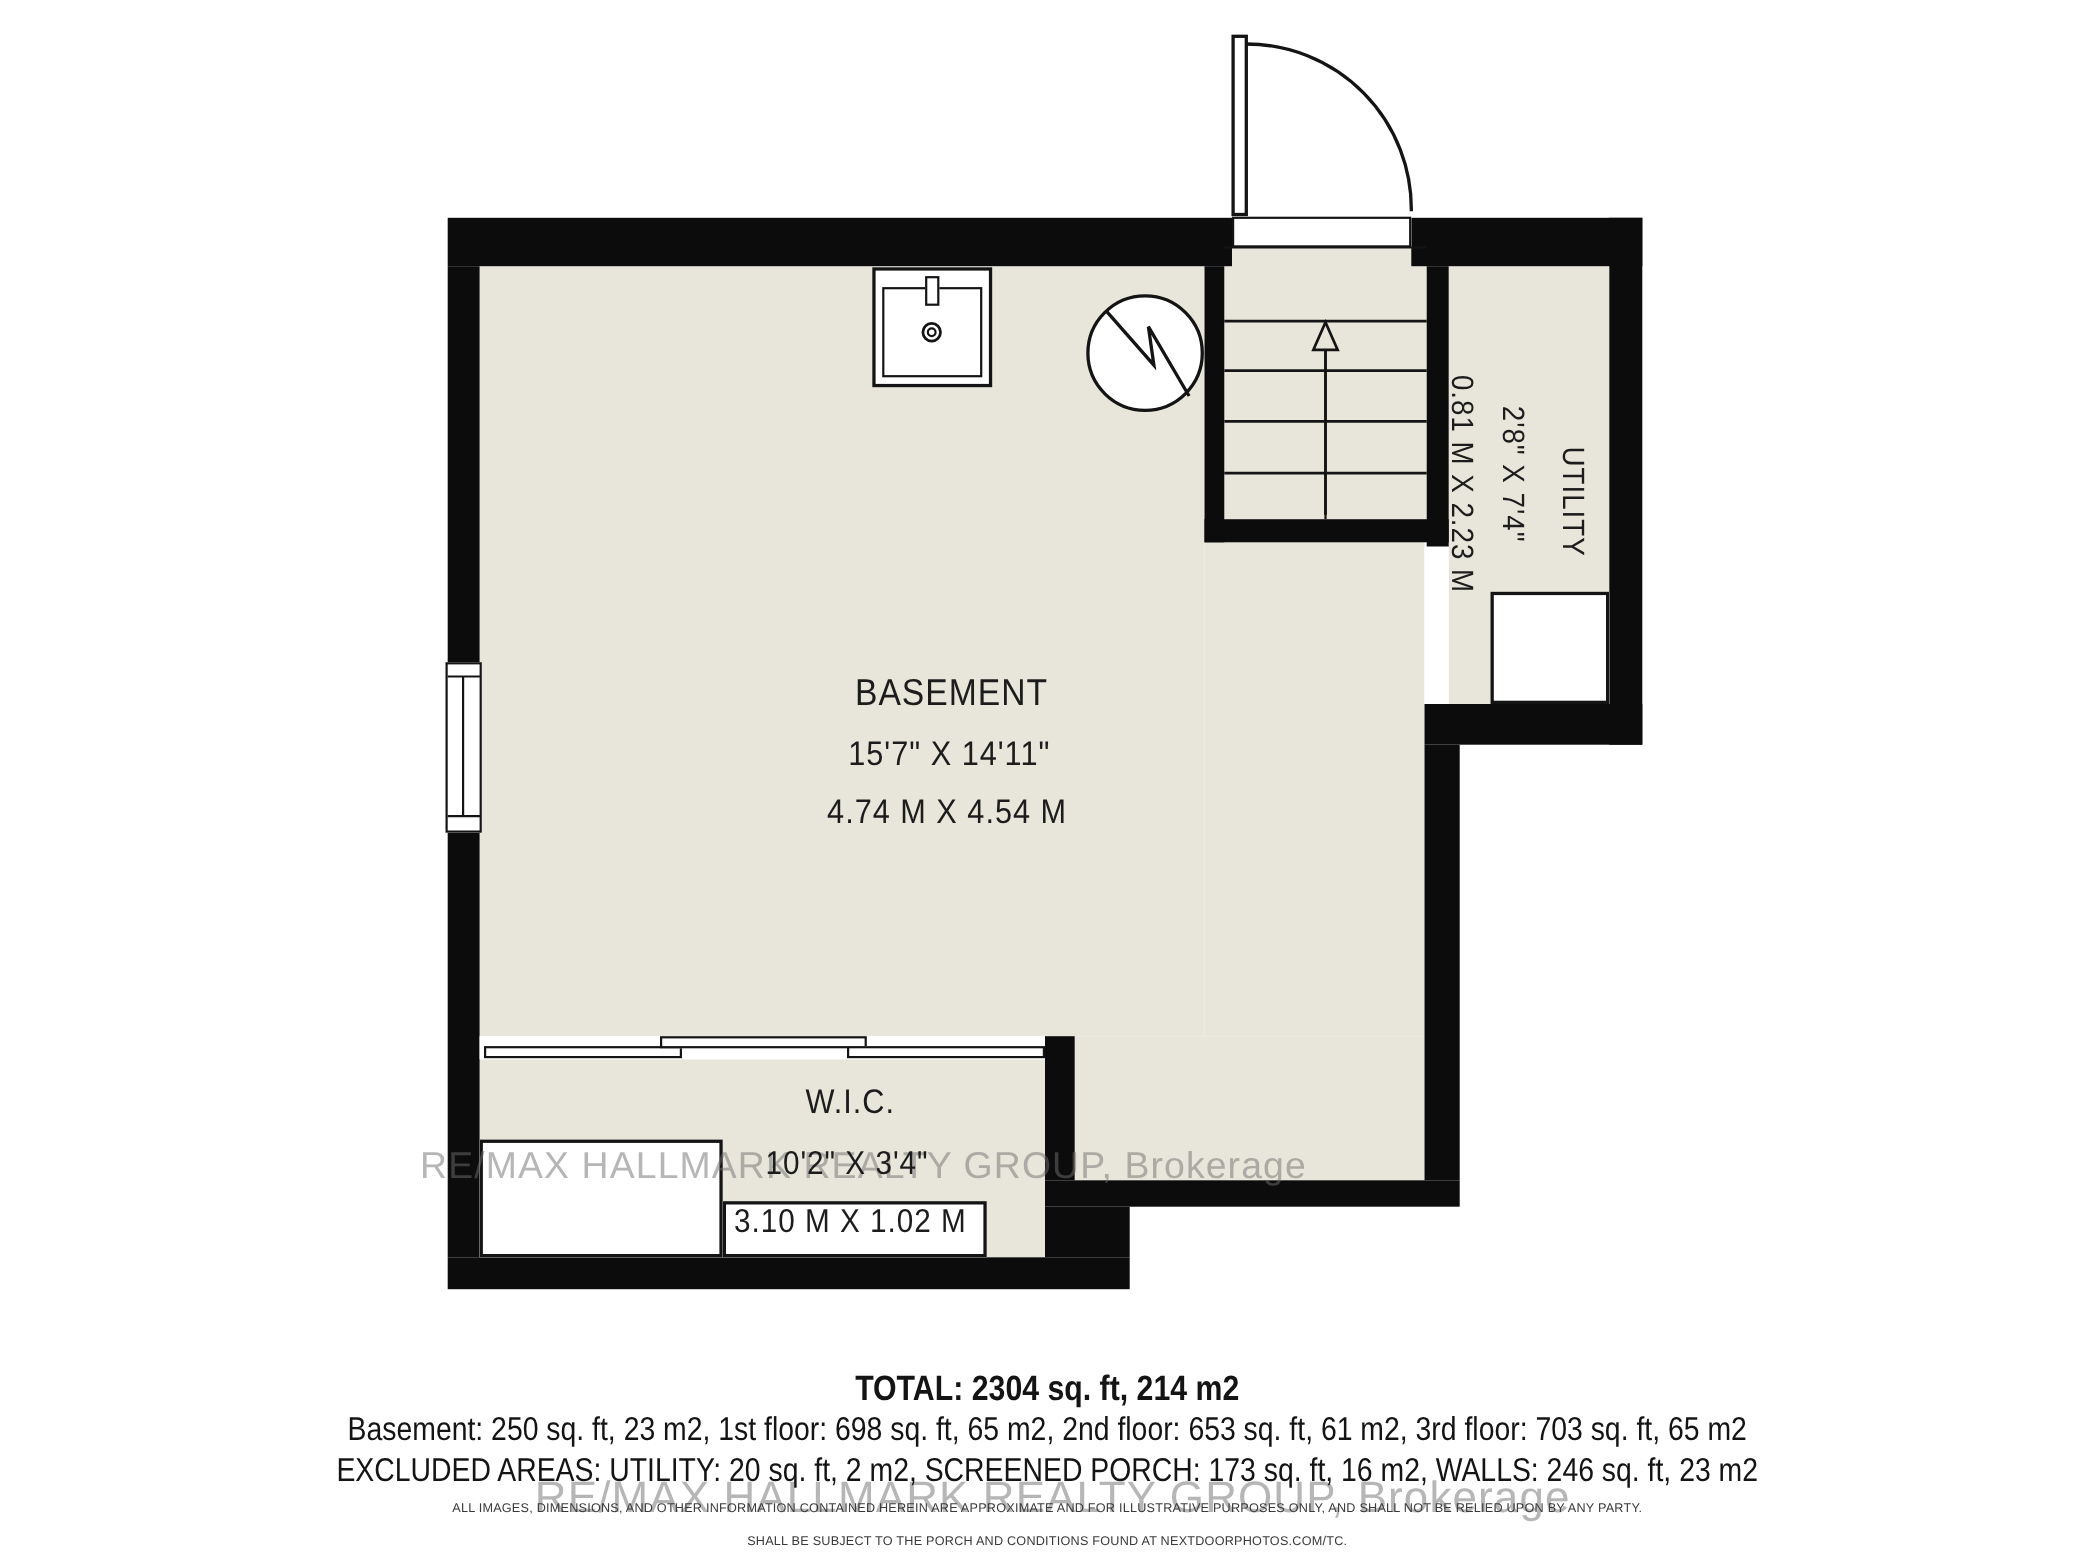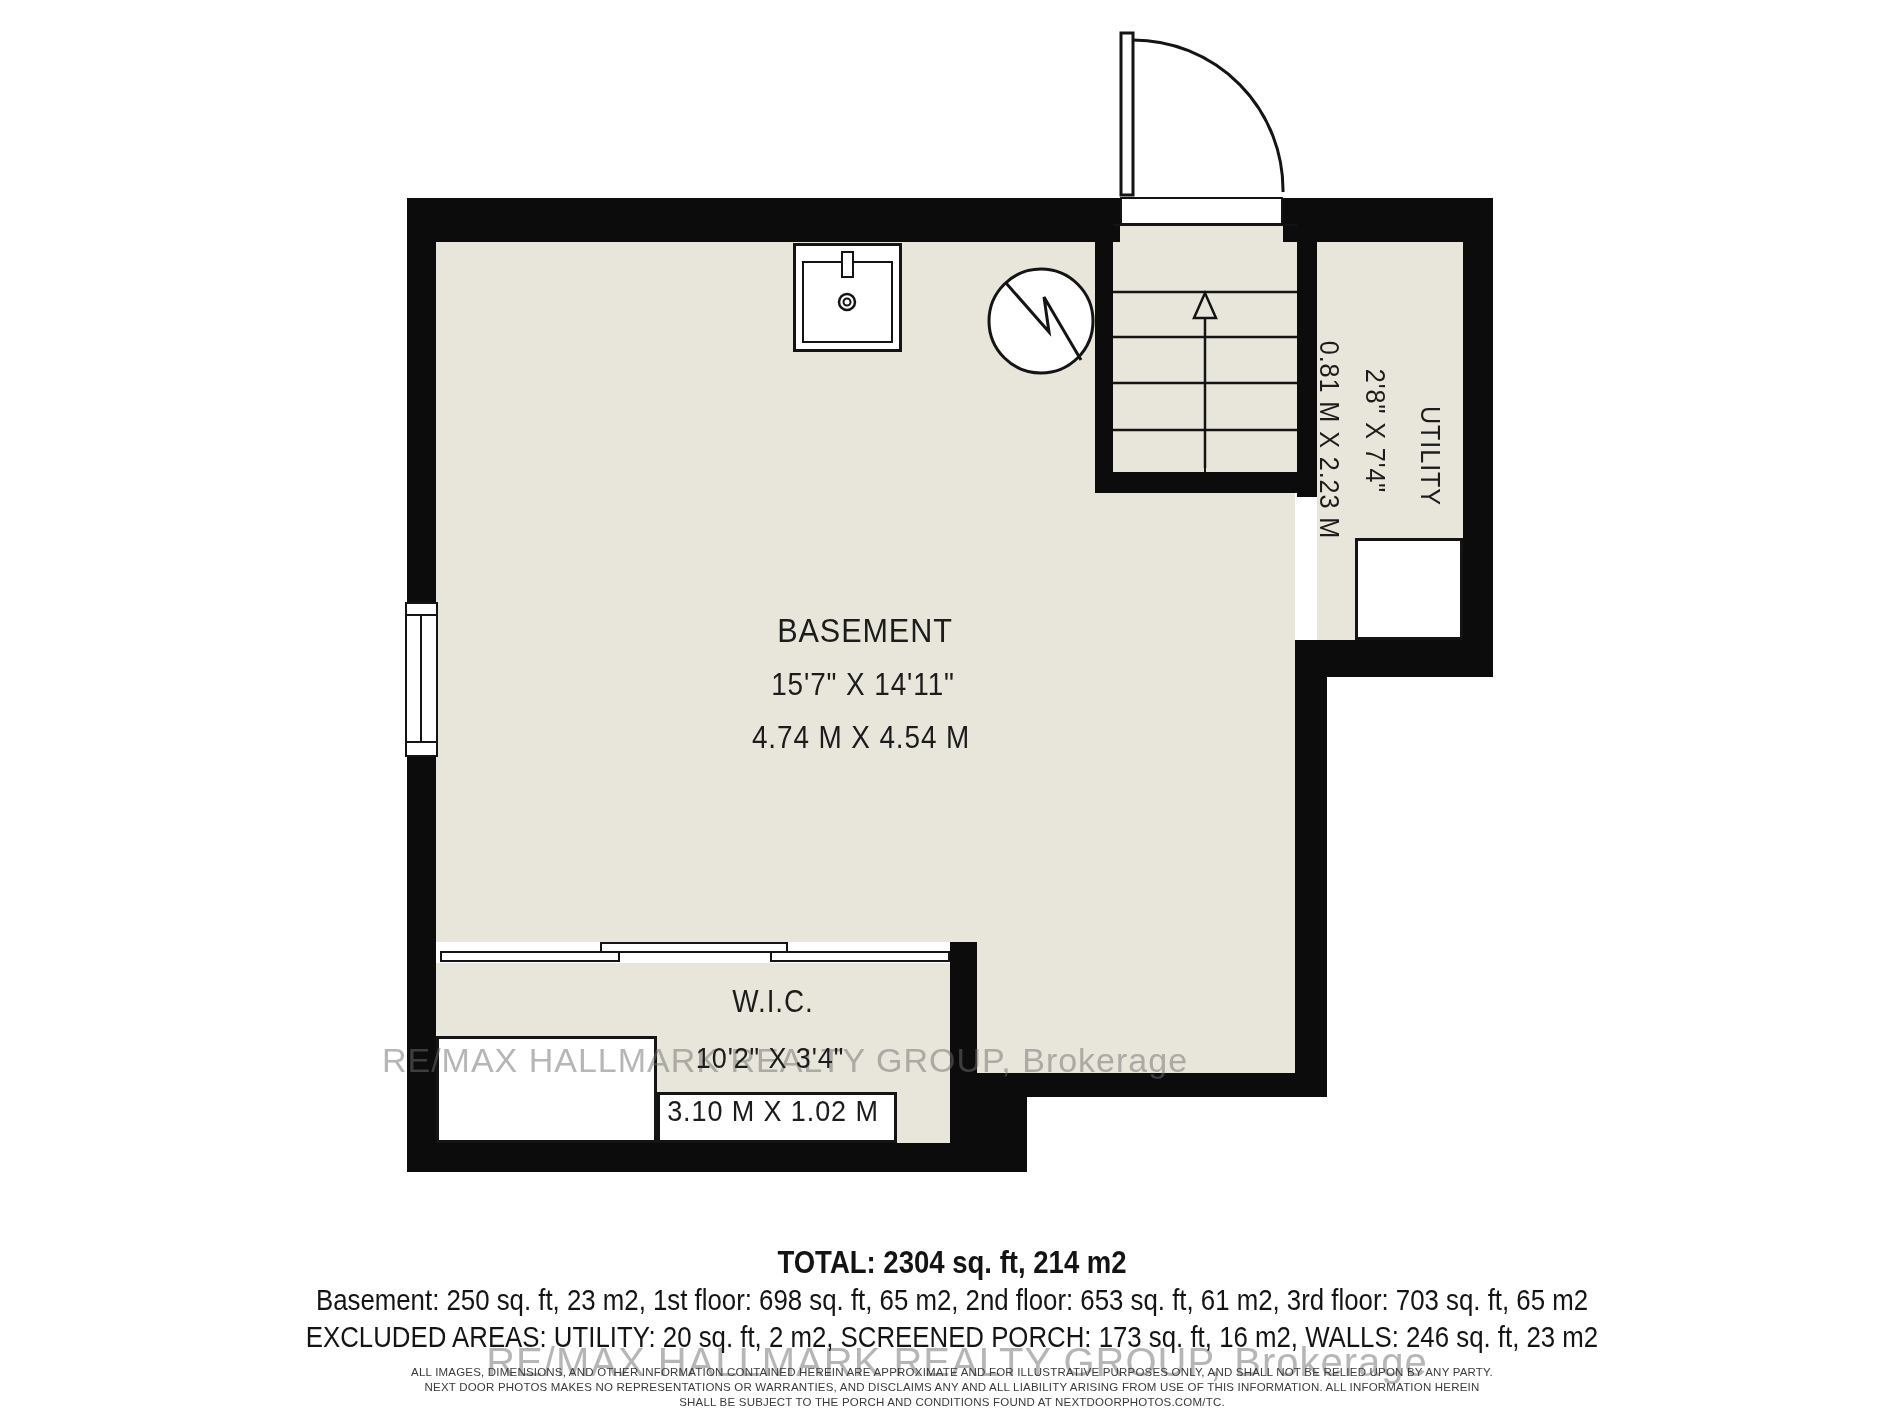--- a/index.html
+++ b/index.html
@@ -108,16 +108,15 @@
 
   <div class="label rot" style="left:1430px;top:456px;font-size:28px;">UTILITY</div>
   <div class="label rot" style="left:1375px;top:431px;font-size:28px;">2'8" X 7'4"</div>
   <div class="label rot" style="left:1329px;top:440px;font-size:28px;">0.81 M X 2.23 M</div>
 
   <div class="sum bold" style="left:952px;top:1262px;">TOTAL: 2304 sq. ft, 214 m2</div>
   <div class="sum" style="left:952px;top:1300px;">Basement: 250 sq. ft, 23 m2, 1st floor: 698 sq. ft, 65 m2, 2nd floor: 653 sq. ft, 61 m2, 3rd floor: 703 sq. ft, 65 m2</div>
   <div class="sum" style="left:952px;top:1337px;">EXCLUDED AREAS: UTILITY: 20 sq. ft, 2 m2, SCREENED PORCH: 173 sq. ft, 16 m2, WALLS: 246 sq. ft, 23 m2</div>
 
   <div class="disc" style="left:952px;top:1372px;">ALL IMAGES, DIMENSIONS, AND OTHER INFORMATION CONTAINED HEREIN ARE APPROXIMATE AND FOR ILLUSTRATIVE PURPOSES ONLY, AND SHALL NOT BE RELIED UPON BY ANY PARTY.</div>
-  <div class="disc" style="left:952px;top:1387px;">NEXT DOOR PHOTOS MAKES NO REPRESENTATIONS OR WARRANTIES, AND DISCLAIMS ANY AND ALL LIABILITY ARISING FROM USE OF THIS INFORMATION. ALL INFORMATION HEREIN</div>
   <div class="disc" style="left:952px;top:1402px;">SHALL BE SUBJECT TO THE PORCH AND CONDITIONS FOUND AT NEXTDOORPHOTOS.COM/TC.</div>
 
 </div>
 
 </body></html>

